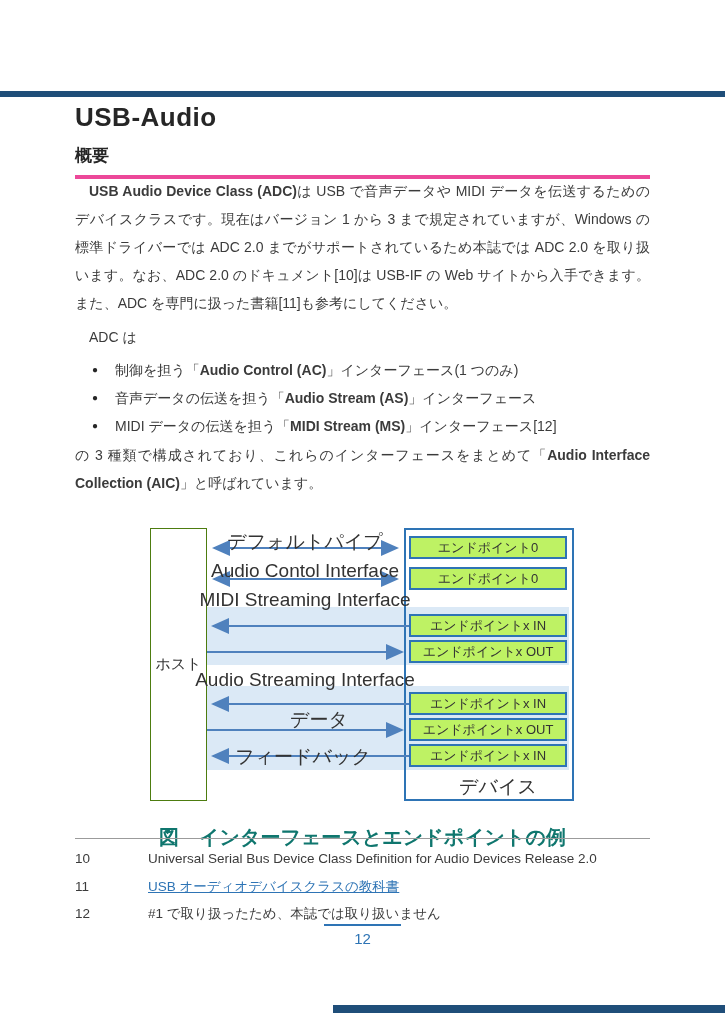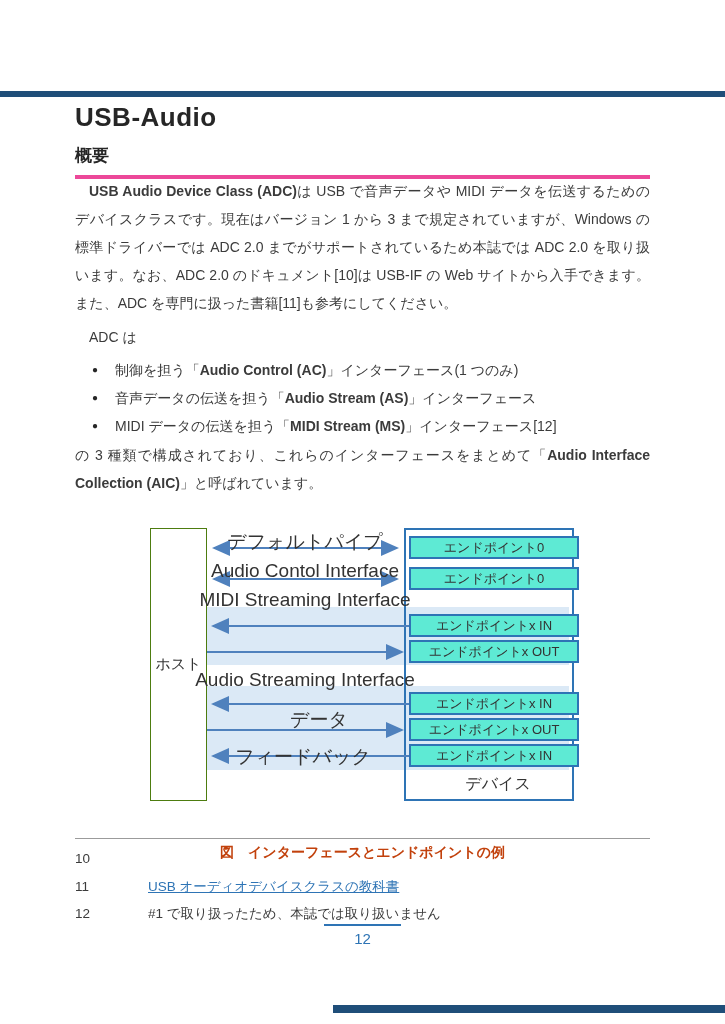--- a/index.html
+++ b/index.html
@@ -23,32 +23,32 @@
   .bullet-marker { flex:none; width:23px; padding-left:17px; font-size:10px; color:#262626; line-height:28px; }
 
   .figure { position:absolute; top:528px; left:75px; width:575px; height:283px; }
   .host-box { position:absolute; left:75px; top:0; width:57px; height:273px; border:1px solid #4d7c0f; box-sizing:border-box; background:#fff;
     display:flex; align-items:center; justify-content:center; font-size:15px; color:#333; z-index:2; }
   .device-box { position:absolute; left:329px; top:0; width:170px; height:273px; border:2px solid #2e74b5; box-sizing:border-box; background:transparent; z-index:2; }
   .band { position:absolute; left:132px; width:362px; background:#dbe9f6; z-index:1; }
   .band-midi { top:79px; height:58px; }
   .band-audio { top:158px; height:84px; }
   .arrows { position:absolute; left:0; top:0; z-index:3; }
-  .endpoint { position:absolute; left:334px; width:170px; height:23px; border:2px solid #2e74b5; box-sizing:border-box; background:#5eead4;
+  .endpoint { position:absolute; left:334px; width:158px; height:23px; border:2px solid #2e74b5; box-sizing:border-box; background:#bef264;
     display:flex; align-items:center; justify-content:center; font-size:13px; color:#333; z-index:4; }
   .fig-label { position:absolute; left:230px; transform:translateX(-50%); z-index:5; font-size:19px; color:#333; white-space:nowrap; }
   .lbl-default { top:1px; }
   .lbl-control { top:32px; }
   .lbl-midi { top:61px; }
   .lbl-audio { top:141px; }
   .lbl-data { top:179px; left:236px;margin-left:8px; }
   .lbl-feedback { top:216px; left:228px; }
-  .device-label { position:absolute; left:329px; top:246px; width:188px; text-align:center; font-size:16px; color:#333; z-index:5; }
+  .device-label { position:absolute; left:329px; top:246px; width:188px; text-align:center; font-size:19px; color:#333; z-index:5; }
 
-  .figure-caption { position:absolute; top:844px; left:75px; width:575px; text-align:center; font-size:14px; font-weight:bold; color:#c2410c; }
+  .figure-caption { position:absolute; top:824px; left:75px; width:575px; text-align:center; font-size:20px; font-weight:bold; color:#0f766e; }
   .fn-sep { position:absolute; top:838px; left:75px; width:575px; height:0; border-top:1px solid #9b9b9b; }
   .footnotes { position:absolute; top:845px; left:75px; width:575px; font-size:13.5px; }
   .fn { display:flex; line-height:27.5px;gap:47px; }
   .fn-num { flex:none; width:26px; }
   .fn-link { color:#2e74b5; text-decoration:underline; cursor:pointer; }
 
   .footer-line { position:absolute; top:924px; left:324px; width:77px; height:2px; background:#2e74b5; }
   .page-number { position:absolute; top:930px; left:75px; width:575px; text-align:center; font-size:15px; color:#2e74b5; }
   .bottom-rule { position:absolute; top:1005px; left:333px; right:0; height:8px; background:#1f4e79; }
   b { font-weight:bold; }
@@ -120,20 +120,21 @@
       <div class="endpoint" style="top: 190px;">エンドポイントx OUT</div>
       <div class="endpoint" style="top: 216px;">エンドポイントx IN</div>
     </div>
 
   <div class="figure-caption">図　インターフェースとエンドポイントの例</div>
 
   <div class="fn-sep"></div>
   <div class="footnotes" id="footnotes">
       <div class="fn">
         <span class="fn-num">10</span>
+        <span>Universal Serial Bus Device Class Definition for Audio Devices Release 2.0</span>
       </div>
       <div class="fn">
         <span class="fn-num">11</span>
         <a class="fn-link" href="#">USB オーディオデバイスクラスの教科書</a>
       </div>
       <div class="fn">
         <span class="fn-num">12</span>
         <span>#1 で取り扱ったため、本誌では取り扱いません</span>
       </div>
     </div>

